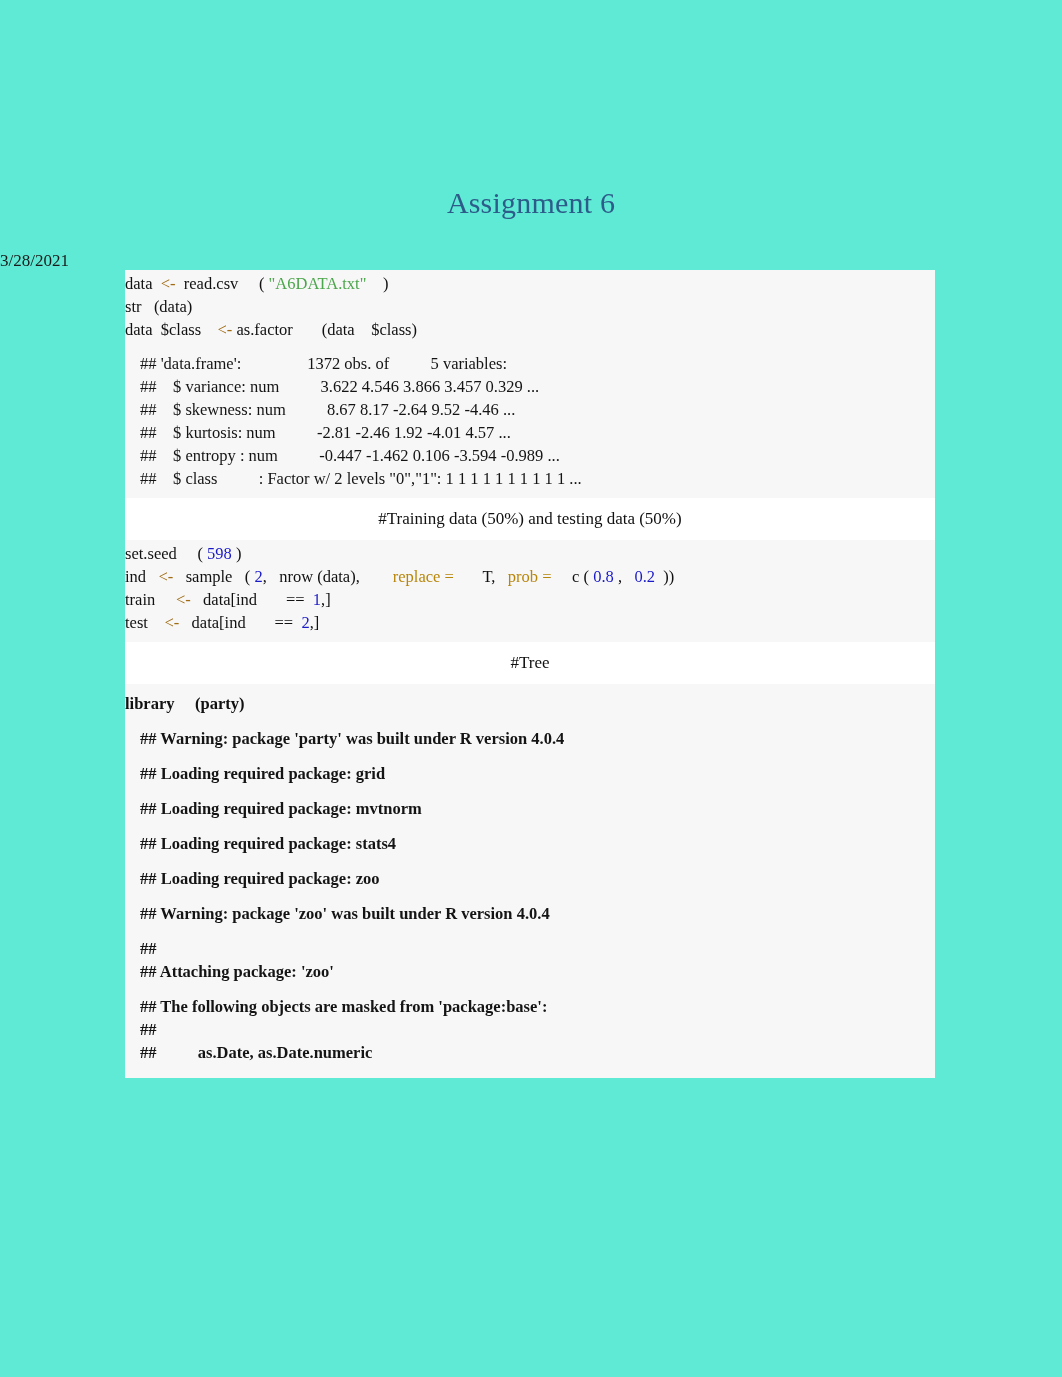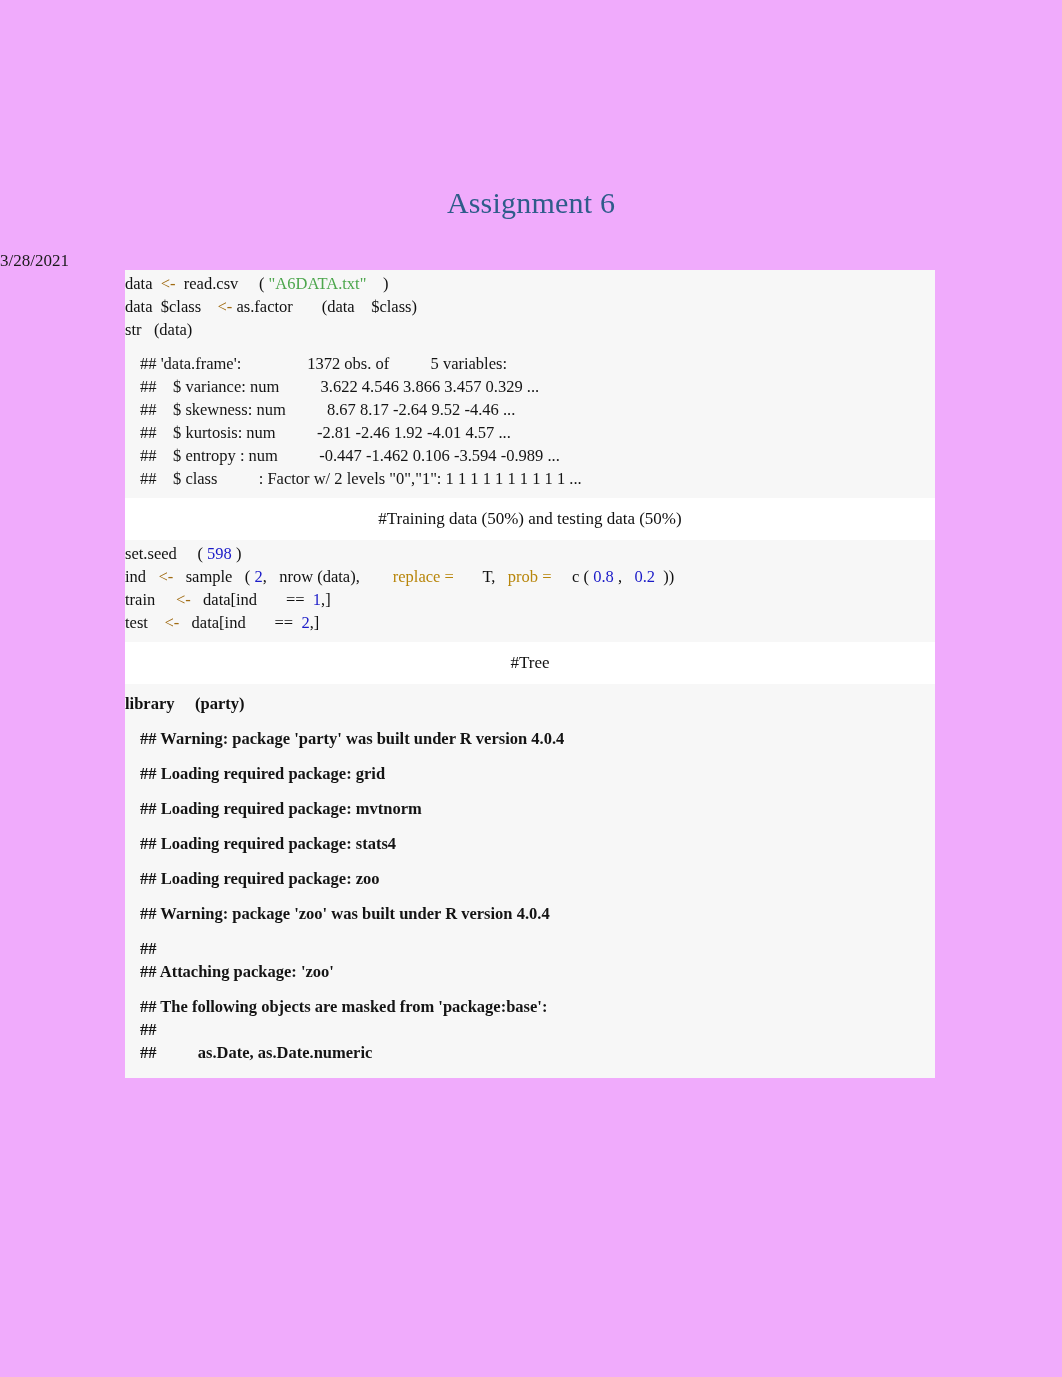--- a/index.html
+++ b/index.html
@@ -14,21 +14,21 @@
     font-family: "Liberation Serif", "DejaVu Serif", serif;
     color: #000000;
     position: relative;
     overflow: hidden;
   }
   .page {
     position: absolute;
     left: 0; top: 0;
     width: 1062px;
     height: 1377px;
-    background: #f0abfc;
+    background: #5eead4;
   }
   
   .doc-title {
     position: absolute;
     left: 0;
     top: 164px;
     width: 1062px;
     text-align: center;
     font-size: 30px;
     line-height: 38px;
@@ -97,22 +97,22 @@
 <div class="page">
 
   <h1 class="doc-title">Assignment 6</h1>
 
   <div class="doc-date">3/28/2021</div>
 
   <div class="content">
 
     <div class="chunk">
       <div class="codeline"><span class="tok-plain">data  </span><span class="tok-op">&lt;-</span><span class="tok-plain">  read.csv     ( </span><span class="tok-str">"A6DATA.txt"</span><span class="tok-plain">    )</span></div>
+      <div class="codeline">str   (data)</div>
       <div class="codeline"><span class="tok-plain">data  $class    </span><span class="tok-op">&lt;-</span><span class="tok-plain"> as.factor       (data    $class)</span></div>
-      <div class="codeline">str   (data)</div>
       <div class="spacer-10"></div>
       <div class="outline">## 'data.frame':                1372 obs. of          5 variables:</div>
       <div class="outline">##    $ variance: num          3.622 4.546 3.866 3.457 0.329 ...</div>
       <div class="outline">##    $ skewness: num          8.67 8.17 -2.64 9.52 -4.46 ...</div>
       <div class="outline">##    $ kurtosis: num          -2.81 -2.46 1.92 -4.01 4.57 ...</div>
       <div class="outline">##    $ entropy : num          -0.447 -1.462 0.106 -3.594 -0.989 ...</div>
       <div class="outline">##    $ class          : Factor w/ 2 levels "0","1": 1 1 1 1 1 1 1 1 1 1 ...</div>
       <div class="spacer-6"></div>
     </div>
 

